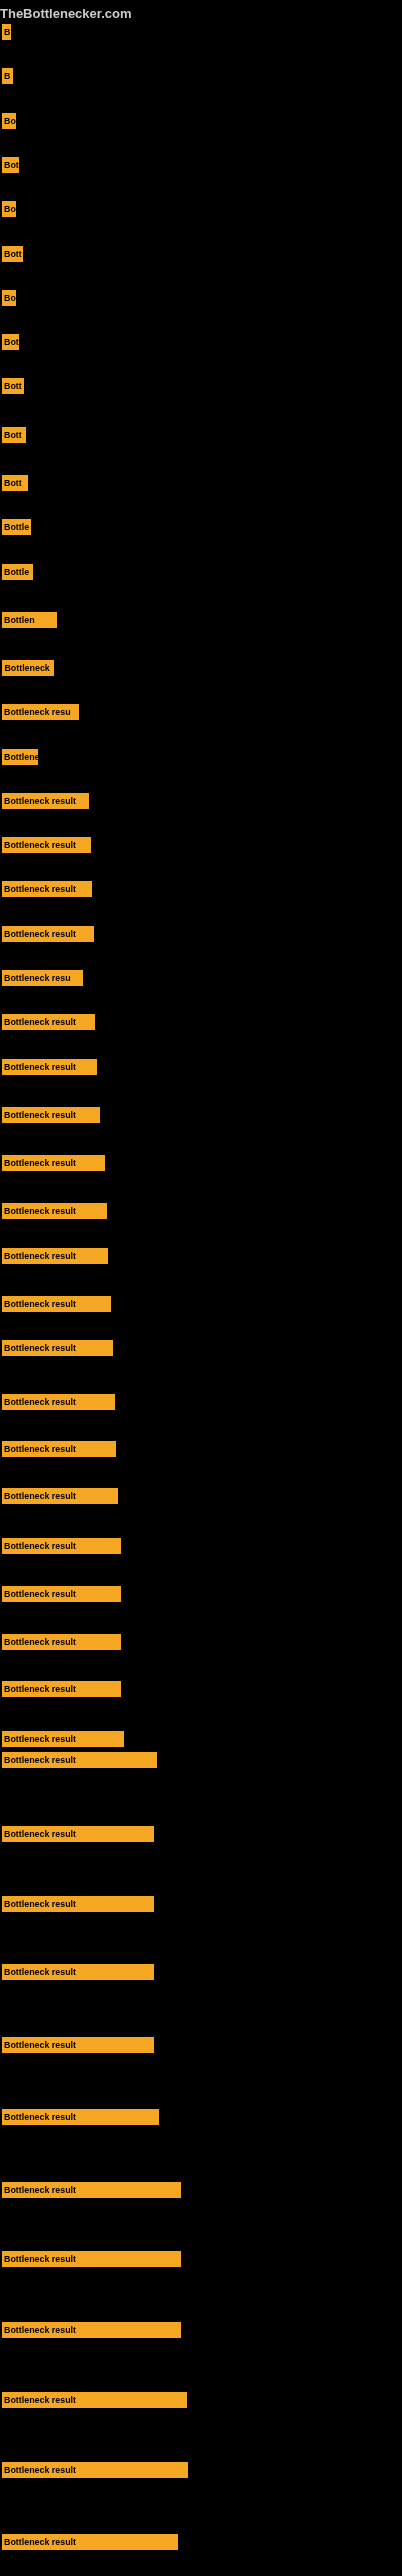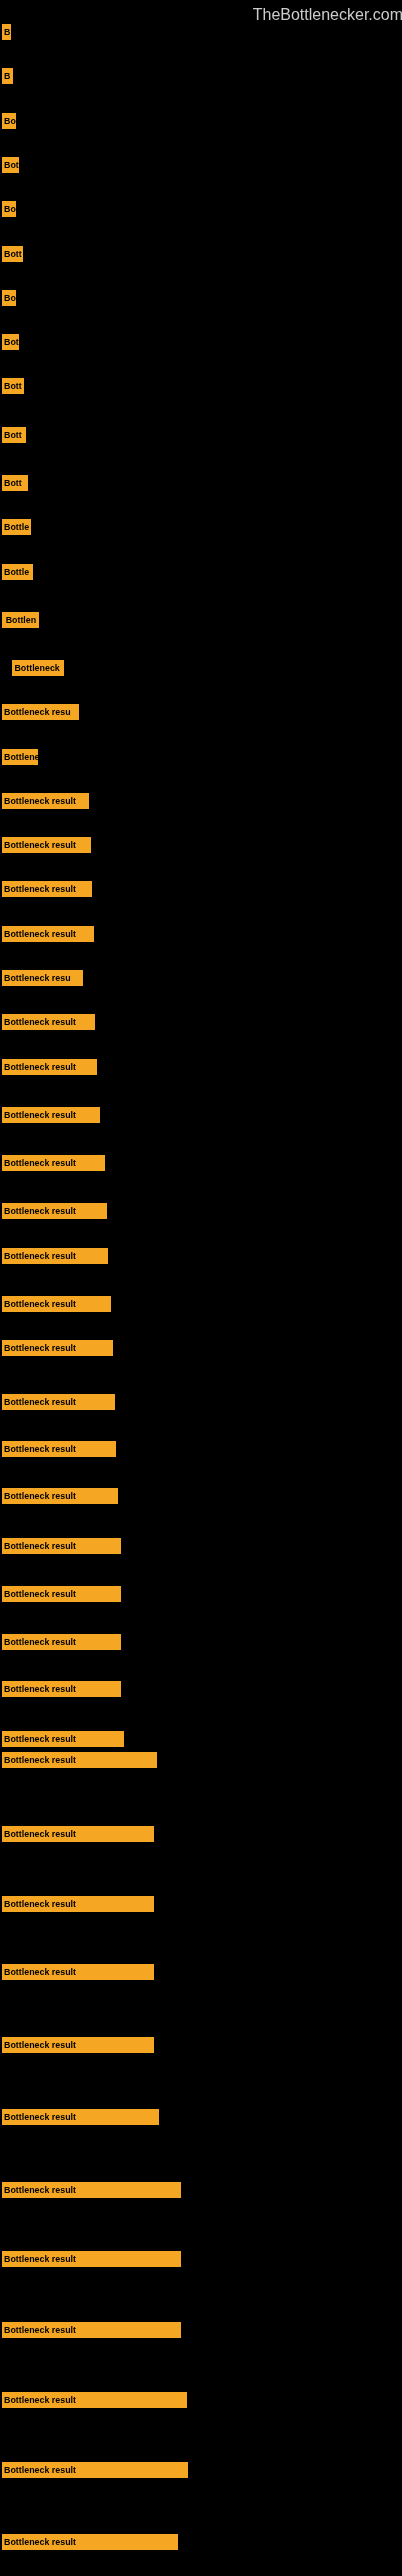--- a/index.html
+++ b/index.html
@@ -9,24 +9,24 @@
     }
     body {
       width: 403px;
       height: 2576px;
       background-color: #000000;
       font-family: Arial, sans-serif;
       position: relative;
     }
     .site-title {
       color: #cccccc;
-      font-size: 16px;
-      text-align: right;
+      font-size: 13px;
+      text-align: left;
       padding: 6.4px 0 3.2px 0;
-      font-weight: normal;
+      font-weight: bold;
     }
     .bar-label {
       background-color: #f5a623;
       color: #000000;
       font-size: 8.9px;
       font-weight: bold;
       white-space: nowrap;
       overflow: hidden;
       padding: 3.2px 2.4px;
       display: inline-block;
@@ -72,23 +72,23 @@
     <div style="position: absolute; left: 1.6px; top: 475px; display: flex; align-items: center;">
       <span class="bar-label" style="width: 26px;">Bott</span>
     </div>
     <div style="position: absolute; left: 1.6px; top: 519px; display: flex; align-items: center;">
       <span class="bar-label" style="width: 29px;">Bottle</span>
     </div>
     <div style="position: absolute; left: 1.6px; top: 564px; display: flex; align-items: center;">
       <span class="bar-label" style="width: 31px;">Bottle</span>
     </div>
     <div style="position: absolute; left: 1.6px; top: 612px; display: flex; align-items: center;">
-      <span class="bar-label" style="width: 37px; text-align: right;">Bottlen</span>
+      <span class="bar-label" style="width: 55px;">Bottlen</span>
     </div>
-    <div style="position: absolute; left: 12px; top: 660px; display: flex; align-items: center;">
+    <div style="position: absolute; left: 2px; top: 660px; display: flex; align-items: center;">
       <span class="bar-label" style="width: 52px;">Bottleneck</span>
     </div>
     <div style="position: absolute; left: 1.6px; top: 704px; display: flex; align-items: center;">
       <span class="bar-label" style="width: 77px;">Bottleneck resu</span>
     </div>
     <div style="position: absolute; left: 1.6px; top: 749px; display: flex; align-items: center;">
       <span class="bar-label" style="width: 36px;">Bottleneck r</span>
     </div>
     <div style="position: absolute; left: 1.6px; top: 793px; display: flex; align-items: center;">
       <span class="bar-label" style="width: 87px;">Bottleneck result</span>

